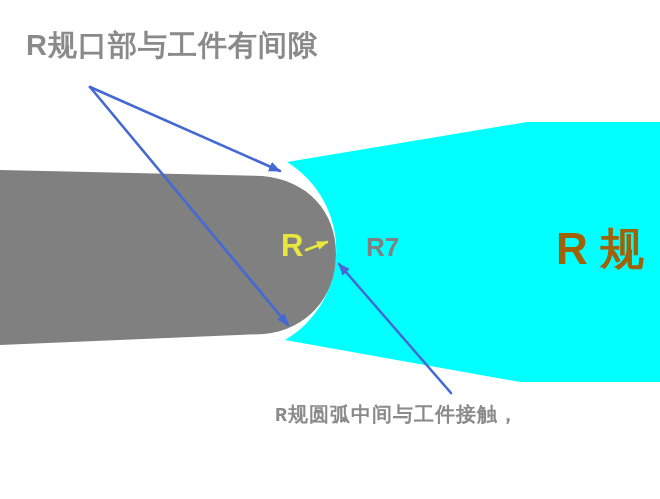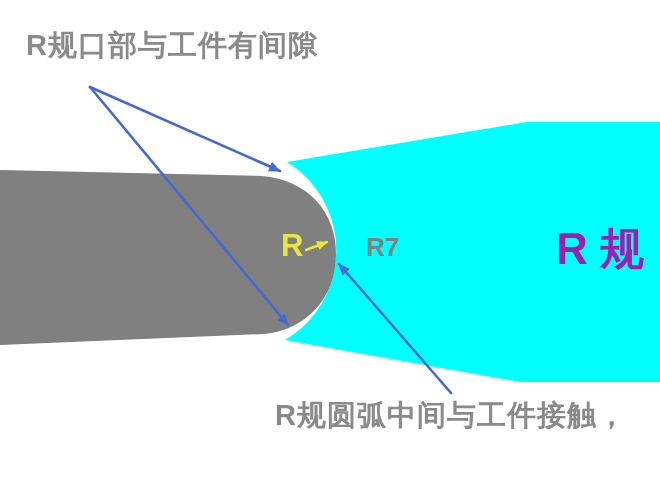--- a/index.html
+++ b/index.html
@@ -8,24 +8,24 @@
     width: 660px;
     height: 429px;
     background: #ffffff;
     overflow: hidden;
     font-family: "Liberation Sans", "DejaVu Sans", sans-serif;
   }
   .canvas svg { position: absolute; left: 0; top: 0; }
   .label { position: absolute; font-weight: bold; white-space: nowrap; line-height: 1.05; }
   .title-note   { left: 26px;  top: 30px;  font-size: 29px; color: #8a8a8a; letter-spacing: 1px; }
   .workpiece-lb { left: 64px;  top: 228px; font-size: 44px; color: #14455c; letter-spacing: 5px; }
-  .gauge-lb     { left: 556px; top: 226px; font-size: 44px; color: #a21caf; }
+  .gauge-lb     { left: 556px; top: 226px; font-size: 44px; color: #a16207; }
   .r7-lb        { left: 366px; top: 234px; font-size: 26px; color: #808080; }
   .r-lb         { left: 281px; top: 230px; font-size: 31px; color: #e9e73c; }
-  .bottom-note  { left: 275px; top: 396px; font-size: 29px; color: #8a8a8a; line-height: 39px; letter-spacing: 1px; }
+  .bottom-note  { left: 275px; top: 396px; font-size: 20px; color: #8a8a8a; line-height: 39px; letter-spacing: 1px; font-family: Liberation Mono, monospace; }
   .arrows { fill: none; stroke-width: 2.6; stroke-linecap: round; }
 </style>
 </head>
 <body>
 
 <div class="canvas">
 
   <svg width="660" height="499" viewBox="0 0 660 499">
     <defs>
       <marker id="arrowBlue" markerUnits="userSpaceOnUse" markerWidth="14" markerHeight="12" refX="11" refY="5" orient="auto">

